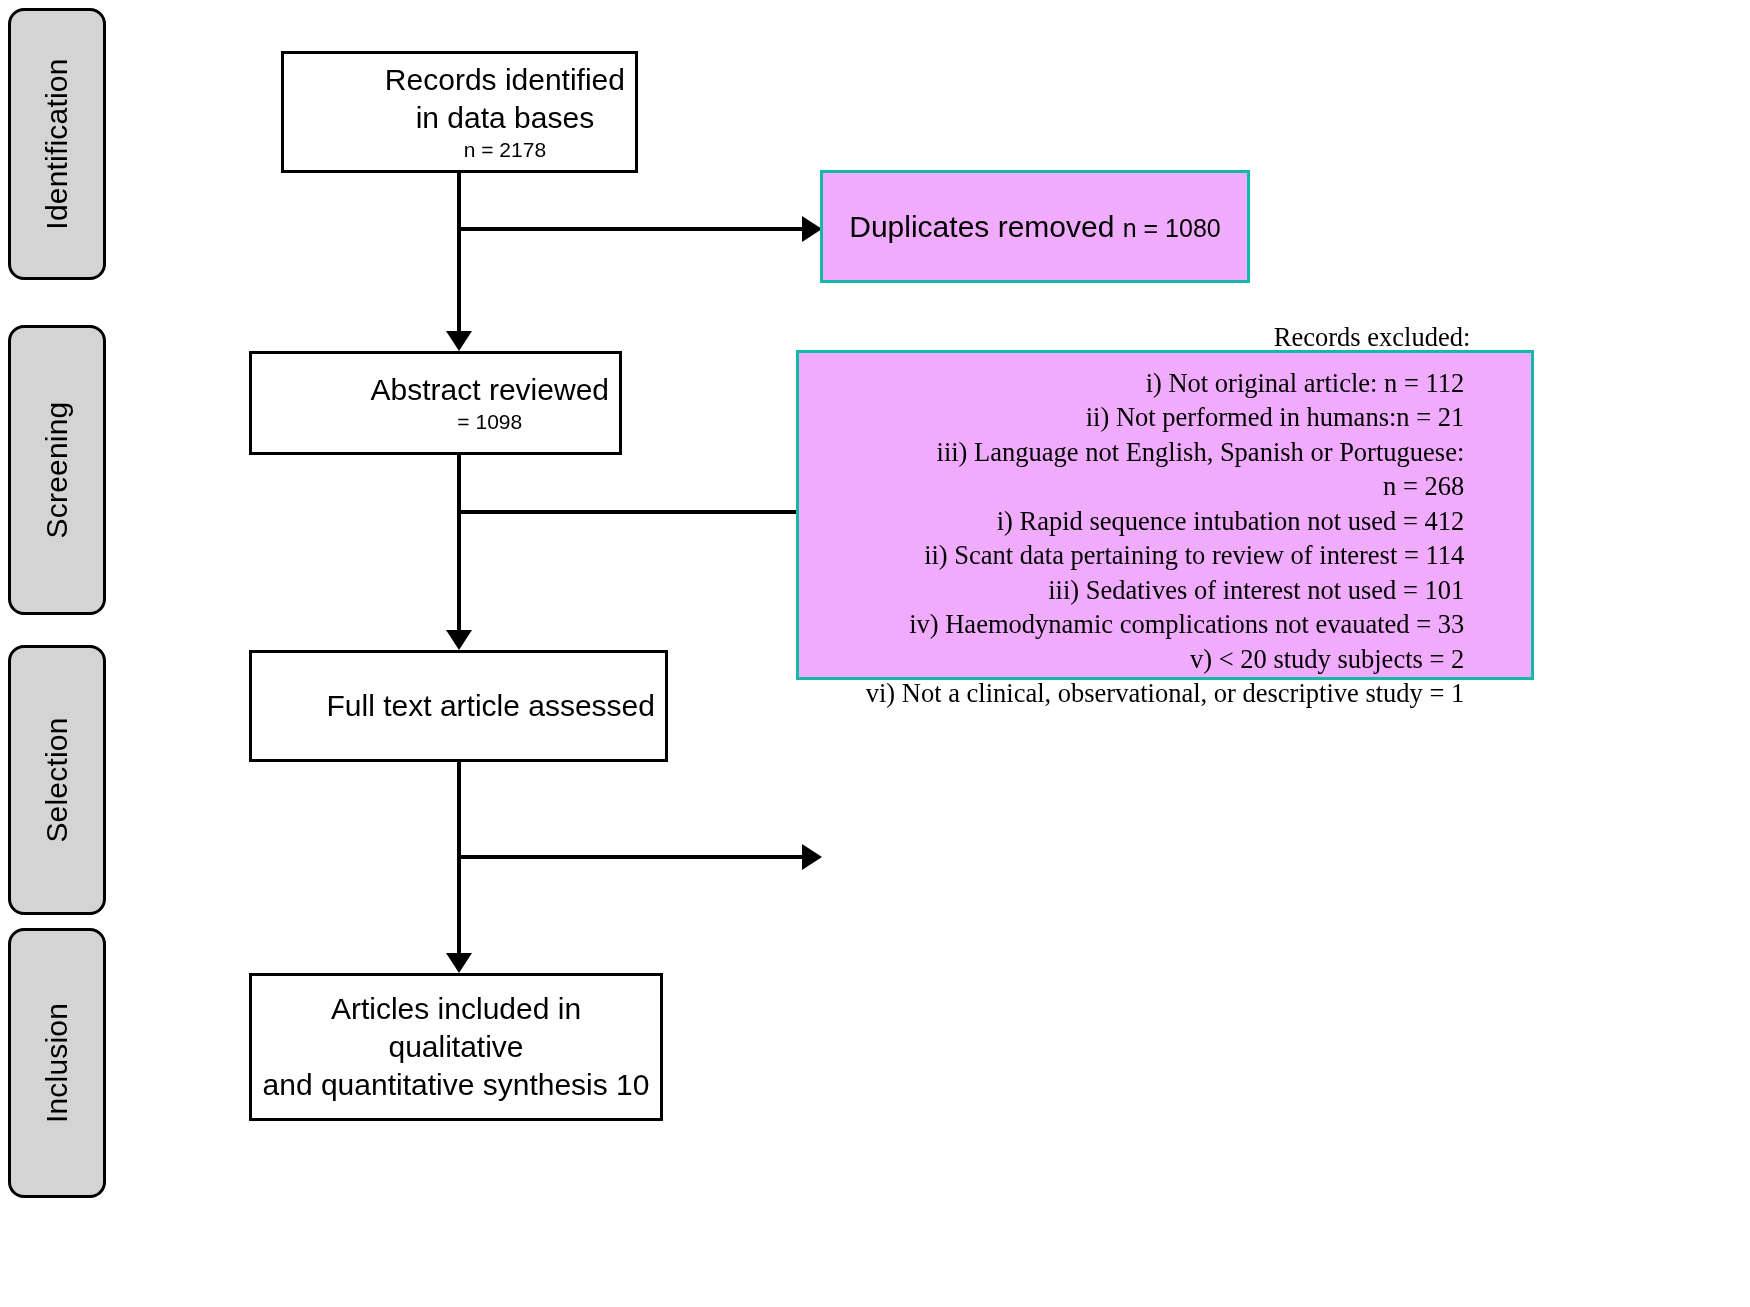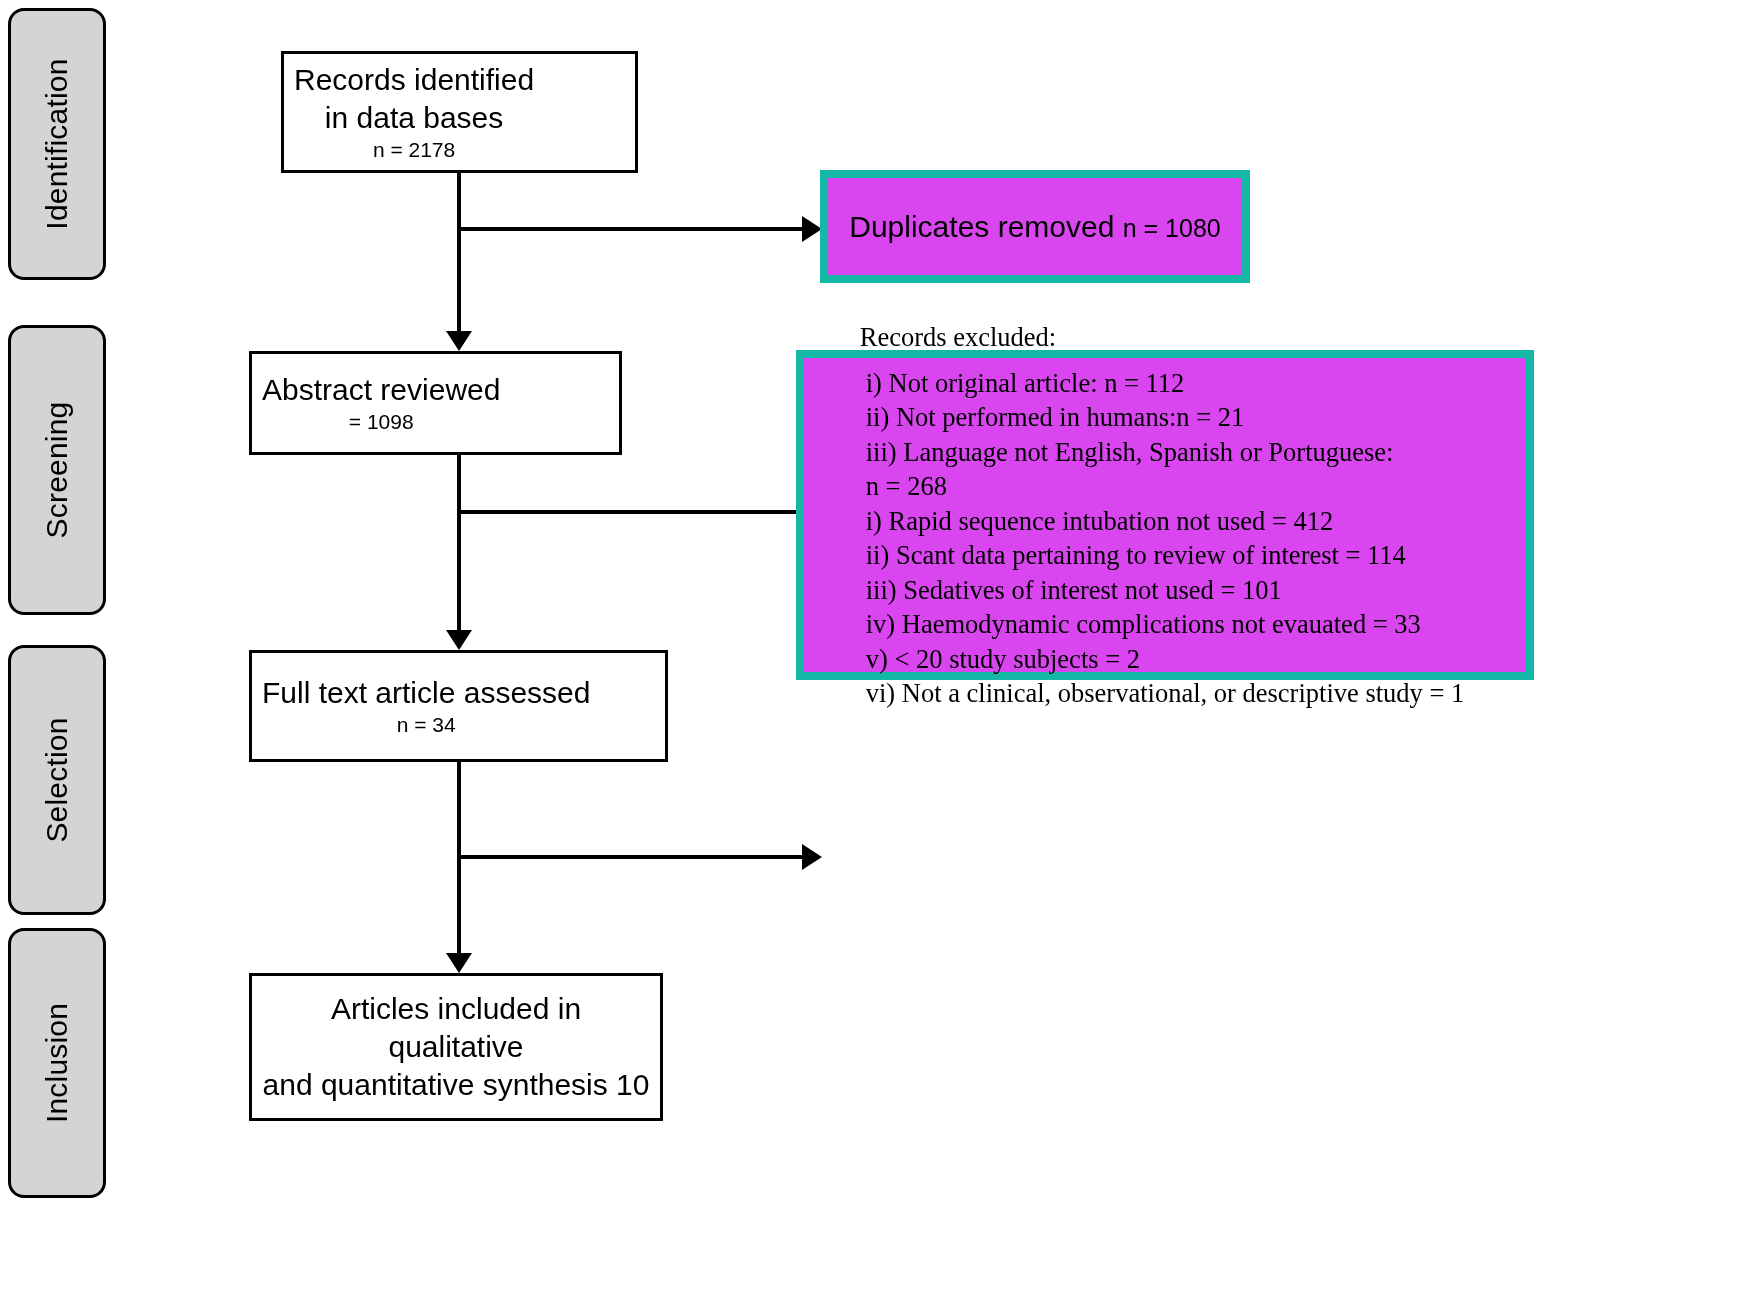--- a/index.html
+++ b/index.html
@@ -39,42 +39,42 @@
   }
 
   
   .flow-box {
     position: absolute;
     background: #ffffff;
     border: 3px solid #000000;
     box-sizing: border-box;
     display: flex;
     align-items: center;
-    justify-content: flex-start;
+    justify-content: flex-end;
     text-align: center;
   }
   .flow-box .box-text {
     font-size: 30px;
     line-height: 1.26;
     padding: 0 10px;
   }
   .flow-box .box-sub {
     font-size: 21px;
   }
 
   
   .side-box {
     position: absolute;
-    background: #d946ef;
-    border: 8px solid #14b8a6;
+    background: #f0abfc;
+    border: 3px solid #14b8a6;
     box-sizing: border-box;
     display: flex;
     align-items: center;
     justify-content: center;
-    text-align: left;
+    text-align: right;
   }
   .excl-list {
     font-size: 26.5px;
     line-height: 1.30;
     white-space: pre-line;
     padding: 0 6px;
     margin-top: 12px;
   }
   .excl-title {
     font-size: 26.5px;
@@ -166,21 +166,20 @@
   <div class="flow-box" style="left:249px; top:351px; width:373px; height:104px;">
     <div class="box-text">
       <div>Abstract reviewed</div>
       <div class="box-sub">= 1098</div>
     </div>
   </div>
 
   <div class="flow-box" style="left:249px; top:650px; width:419px; height:112px;">
     <div class="box-text">
       <div>Full text article assessed</div>
-      <div class="box-sub">n = 34</div>
     </div>
   </div>
 
   <div class="flow-box" style="left:249px; top:973px; width:414px; height:148px;">
     <div class="box-text">
       <div>Articles included in qualitative</div>
       <div>and quantitative synthesis 10</div>
     </div>
   </div>
 

